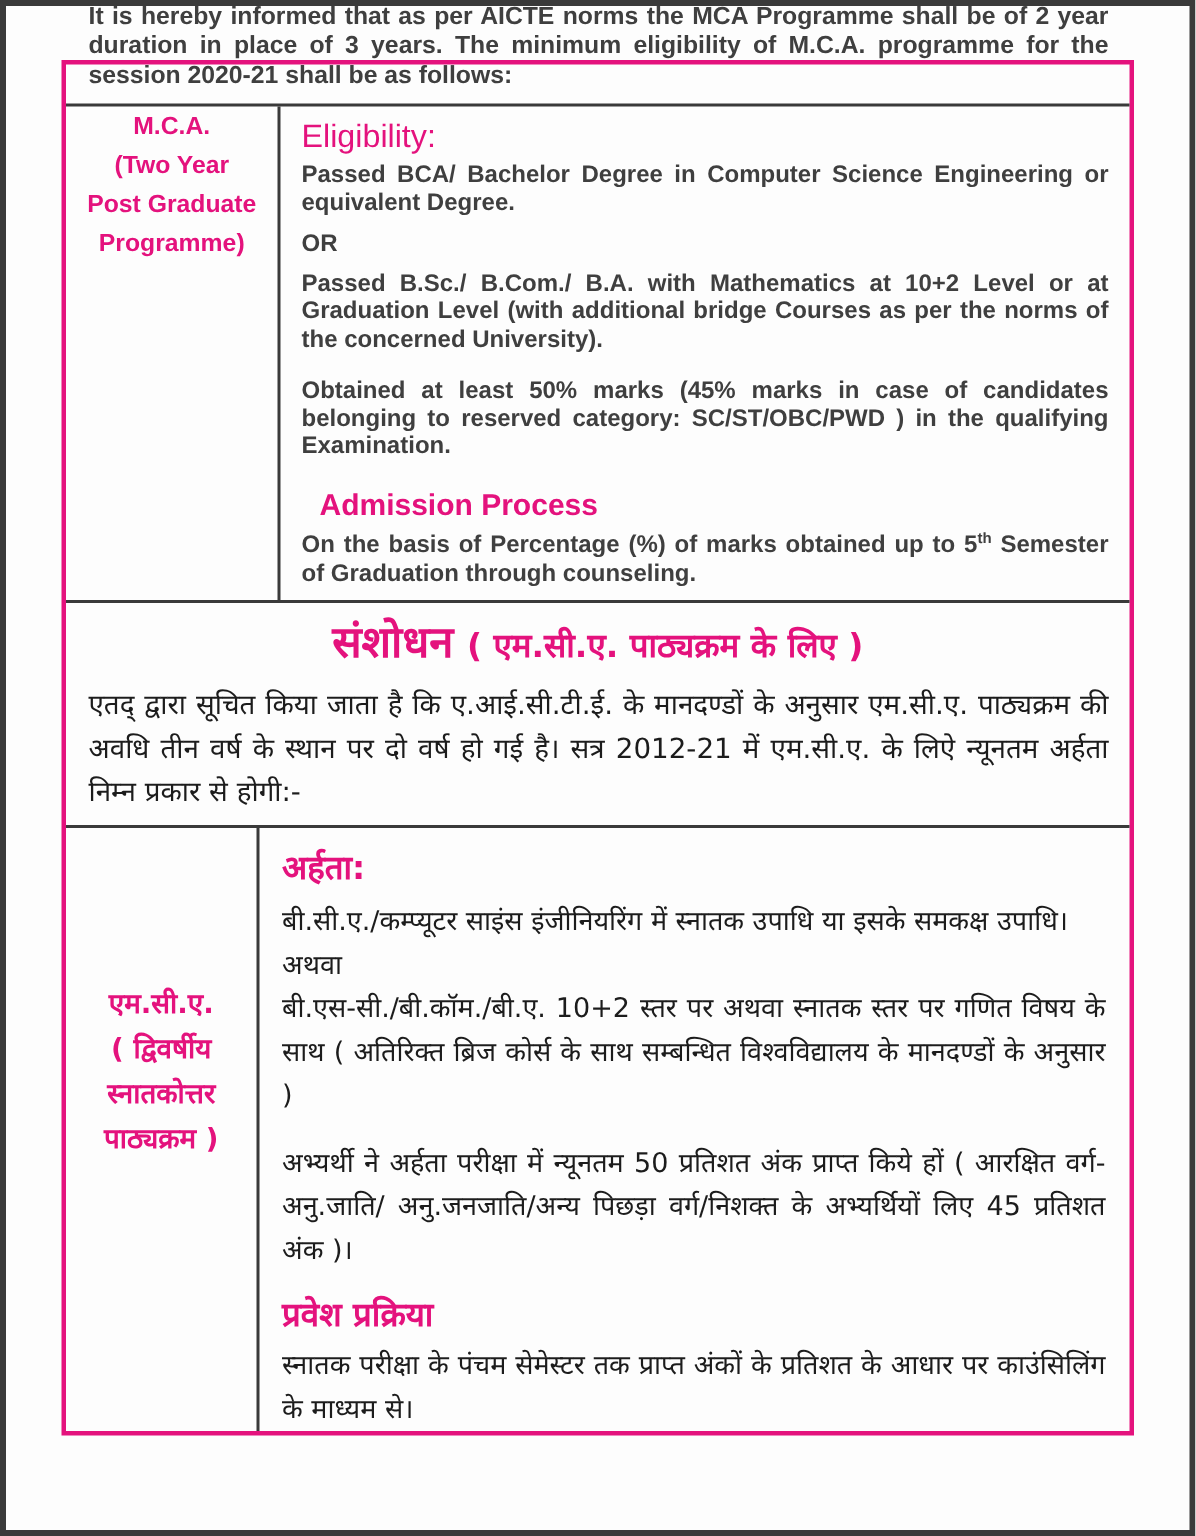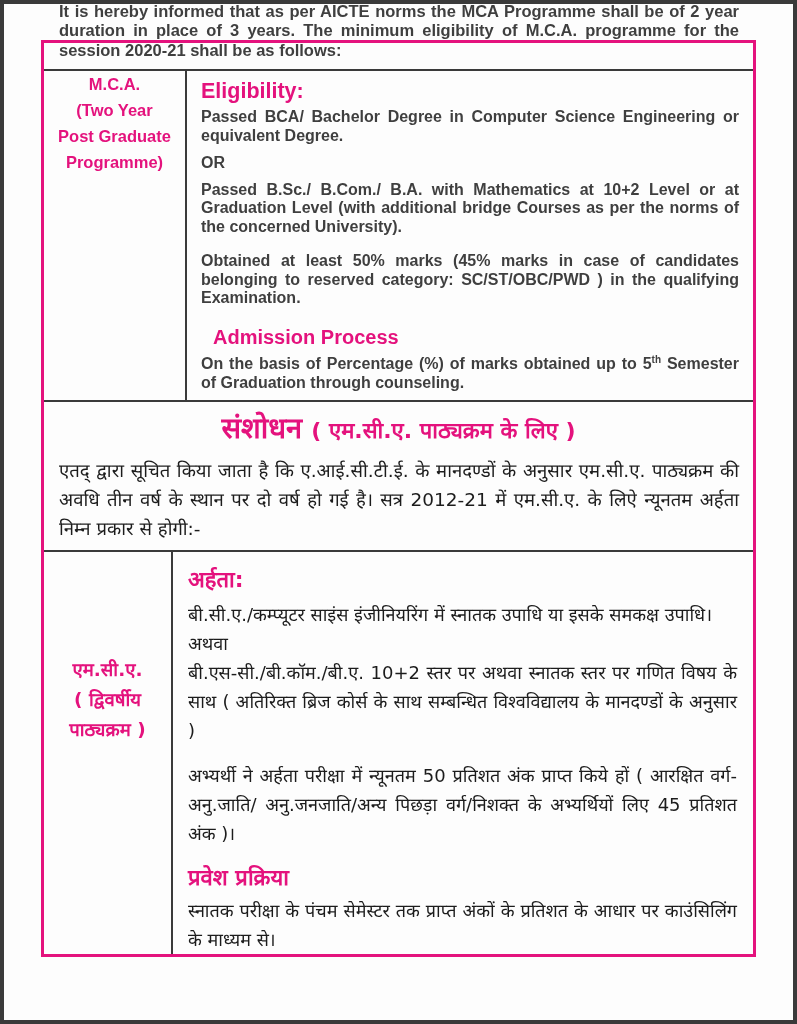--- a/index.html
+++ b/index.html
@@ -63,21 +63,21 @@
     flex:1;
     padding:6px 14px 8px 14px;
     color:#3f3f3f;
     font-weight:bold;
     font-size:16px;
     line-height:18.5px;
   }
   .rcol p{margin:0;text-align:justify;}
   .h-pink{
     color:#e4127d;
-    font-weight:bold;
+    font-weight:normal;
     font-size:21.5px;
     line-height:25px;
     margin:2px 0 4px 0;
   }
   .h-pink2{
     color:#e4127d;
     font-weight:bold;
     font-size:20px;
     line-height:24px;
     margin:0 0 2px 12px;
@@ -181,20 +181,21 @@
     <div class="hindi h-heading">
       <span class="main">संशोधन</span>
       <span class="sub">( एम.सी.ए. पाठ्यक्रम के लिए )</span>
     </div>
     <div class="hindi h-intro">एतद् द्वारा सूचित किया जाता है कि ए.आई.सी.टी.ई. के मानदण्डों के अनुसार एम.सी.ए. पाठ्यक्रम की अवधि तीन वर्ष के स्थान पर दो वर्ष हो गई है। सत्र 2012-21 में एम.सी.ए. के लिऐ न्यूनतम अर्हता निम्न प्रकार से होगी:-</div>
 
     <div class="hindi htable">
       <div class="lcol">
         <div>एम.सी.ए.</div>
         <div>( द्विवर्षीय</div>
+        <div>स्नातकोत्तर</div>
         <div>पाठ्यक्रम )</div>
       </div>
       <div class="rcol">
         <div class="hh-pink">अर्हता:</div>
         <p>बी.सी.ए./कम्प्यूटर साइंस इंजीनियरिंग में स्नातक उपाधि या इसके समकक्ष उपाधि।</p>
         <p>अथवा</p>
         <p class="hmb16">बी.एस-सी./बी.कॉम./बी.ए. 10+2 स्तर पर अथवा स्नातक स्तर पर गणित विषय के साथ ( अतिरिक्त ब्रिज कोर्स के साथ सम्बन्धित विश्वविद्यालय के मानदण्डों के अनुसार )</p>
         <p>अभ्यर्थी ने अर्हता परीक्षा में न्यूनतम 50 प्रतिशत अंक प्राप्त किये हों ( आरक्षित वर्ग-अनु.जाति/ अनु.जनजाति/अन्य पिछड़ा वर्ग/निशक्त के अभ्यर्थियों लिए 45 प्रतिशत अंक )।</p>
         <div class="hh-pink2">प्रवेश प्रक्रिया</div>
         <p>स्नातक परीक्षा के पंचम सेमेस्टर तक प्राप्त अंकों के प्रतिशत के आधार पर काउंसिलिंग के माध्यम से।</p>

